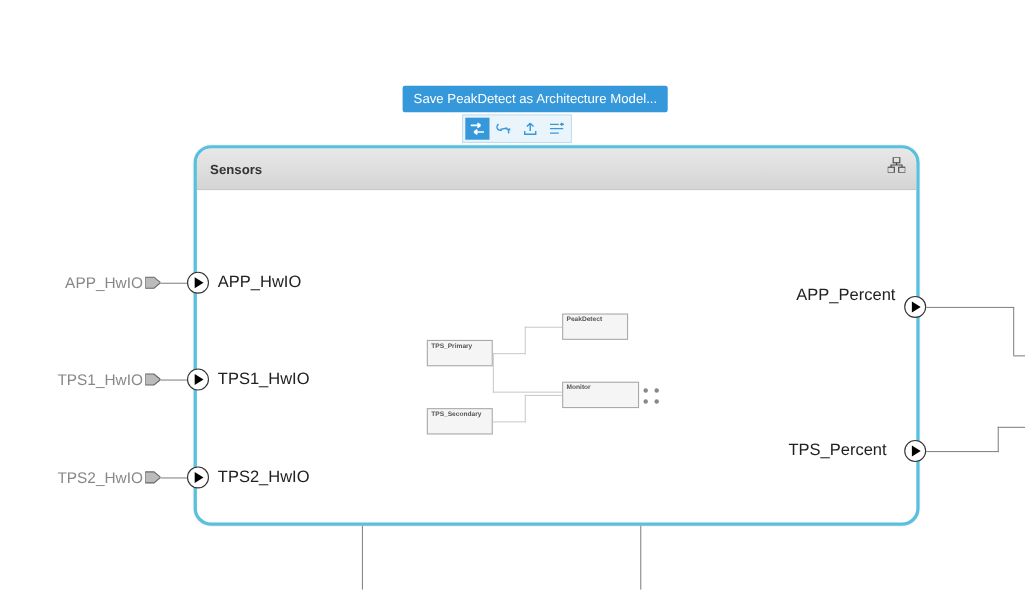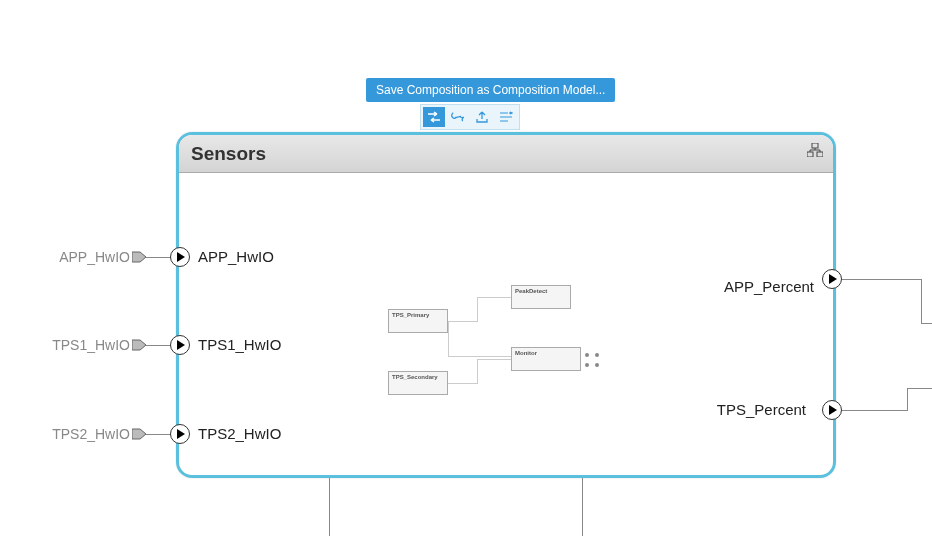--- a/index.html
+++ b/index.html
@@ -63,21 +63,21 @@
     background: linear-gradient(#e8e8e8, #d4d4d4);
     border-bottom: 1px solid #aaa;
     border-radius: 13px 13px 0 0;
     display: flex;
     align-items: center;
     padding: 0 12px;
     position: relative;
   }
   .sensors-title {
     font-weight: bold;
-    font-size: 19px;
+    font-size: 12px;
     color: #333;
   }
   .hier-icon {
     position: absolute;
     right: 10px;
     top: 8px;
     color: #444;
   }
   .port-label-ext {
     position: absolute;
@@ -152,21 +152,21 @@
     border-radius: 50%;
   }
   .thin-line {
     position: absolute;
     background: #ccc;
   }
 </style>
 </head>
 <body>
 
-<div class="tooltip">Save Composition as Composition Model...</div>
+<div class="tooltip">Save PeakDetect as Architecture Model...</div>
 
 <div class="toolbar-icons">
   <div class="tbtn active">
     <svg width="14" height="12" viewBox="0 0 14 12">
         <path d="M1 3 L10 3 M10 3 L7 1 M10 3 L7 5 M13 9 L4 9 M4 9 L7 7 M4 9 L7 11" stroke="currentColor" stroke-width="1.5" fill="none"></path>
       </svg>
   </div>
   <div class="tbtn">
     <svg width="14" height="12" viewBox="0 0 14 12">
         <path d="M5 6 A3 3 0 0 1 2 3 A3 3 0 0 1 5 0 M9 6 A3 3 0 0 0 12 9 A3 3 0 0 0 9 12 M4 5 L10 7" stroke="currentColor" stroke-width="1.3" fill="none" transform="rotate(-30 7 6)"></path>
@@ -247,21 +247,21 @@
 <div class="tri-port" style="left:170px; top:335px;"></div>
 <div class="tri-port" style="left:170px; top:424px;"></div>
 
 <div class="port-label-int" style="left:198px; top:248px;">APP_HwIO</div>
 <div class="port-label-int" style="left:198px; top:336px;">TPS1_HwIO</div>
 <div class="port-label-int" style="left:198px; top:425px;">TPS2_HwIO</div>
 
 <div class="tri-port" style="left:822px; top:269px;"></div>
 <div class="tri-port" style="left:822px; top:400px;"></div>
 
-<div class="port-label-out" style="left:700px; top:278px; width:114px;">APP_Percent</div>
+<div class="port-label-out" style="left:700px; top:260px; width:114px;">APP_Percent</div>
 <div class="port-label-out" style="left:692px; top:401px; width:114px;">TPS_Percent</div>
 
 <div class="wire" style="left:842px; top:279px; width:80px;"></div>
 <div class="wire-v" style="left:921px; top:279px; height:44px;"></div>
 <div class="wire" style="left:921px; top:323px; width:11px;"></div>
 
 <div class="wire" style="left:842px; top:410px; width:66px;"></div>
 <div class="wire-v" style="left:907px; top:388px; height:23px;"></div>
 <div class="wire" style="left:907px; top:388px; width:25px;"></div>
 

